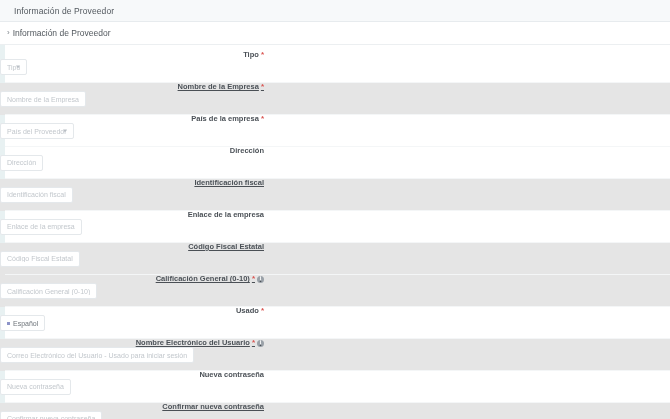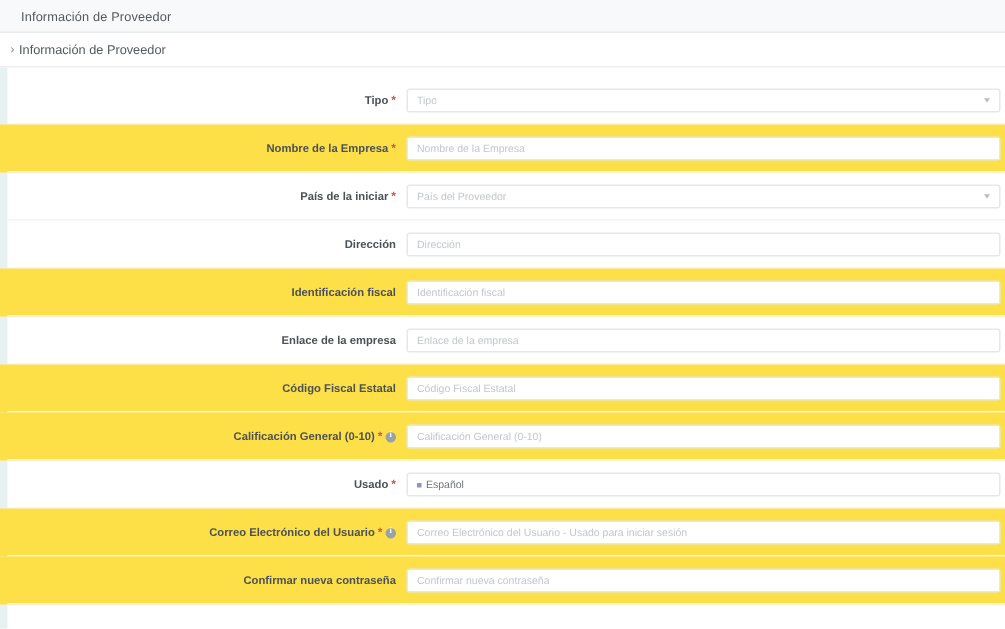--- a/index.html
+++ b/index.html
@@ -74,26 +74,28 @@
   }
 
   
   .form-body {
     position: relative;
     padding-top: 6px;
   }
   .form-row {
     position: relative;
     display: flex;
-    align-items: center;
+    align-items: flex-start;
     height: 32px;
     box-sizing: border-box;
+    flex-direction: column;
   }
   .form-row.striped {
-    background: #fde047;
+    background: #e5e5e5;
+    text-decoration: underline;
   }
   .form-row::after {
     content: "";
     position: absolute;
     left: 5px;
     right: 0;
     bottom: 0;
     height: 1px;
     background: #f4f6f7;
   }
@@ -230,21 +232,21 @@
           <span class="req-star">*</span>
         </div>
         <div class="row-control">
           <div class="text-input">
             <span class="placeholder">Nombre de la Empresa</span>
           </div>
         </div>
       </div>
       <div class="form-row">
         <div class="row-label">
-          <span>País de la iniciar</span>
+          <span>País de la empresa</span>
           <span class="req-star">*</span>
         </div>
         <div class="row-control">
           <div class="text-input">
             <span class="placeholder">País del Proveedor</span>
             <span class="chevron"></span>
           </div>
         </div>
       </div>
       <div class="form-row">
@@ -306,30 +308,40 @@
         </div>
         <div class="row-control">
           <div class="select-value">
             <span class="value-bullet"></span>
             <span class="value-text">Español</span>
           </div>
         </div>
       </div>
       <div class="form-row striped">
         <div class="row-label">
-          <span>Correo Electrónico del Usuario</span>
+          <span>Nombre Electrónico del Usuario</span>
           <span class="req-star">*</span>
           <span class="info-icon">i</span>
         </div>
         <div class="row-control">
           <div class="text-input">
             <span class="placeholder">Correo Electrónico del Usuario - Usado para iniciar sesión</span>
           </div>
         </div>
       </div>
+      <div class="form-row">
+        <div class="row-label">
+          <span>Nueva contraseña</span>
+        </div>
+        <div class="row-control">
+          <div class="text-input">
+            <span class="placeholder">Nueva contraseña</span>
+          </div>
+        </div>
+      </div>
       <div class="form-row striped">
         <div class="row-label">
           <span>Confirmar nueva contraseña</span>
         </div>
         <div class="row-control">
           <div class="text-input">
             <span class="placeholder">Confirmar nueva contraseña</span>
           </div>
         </div>
       </div>

